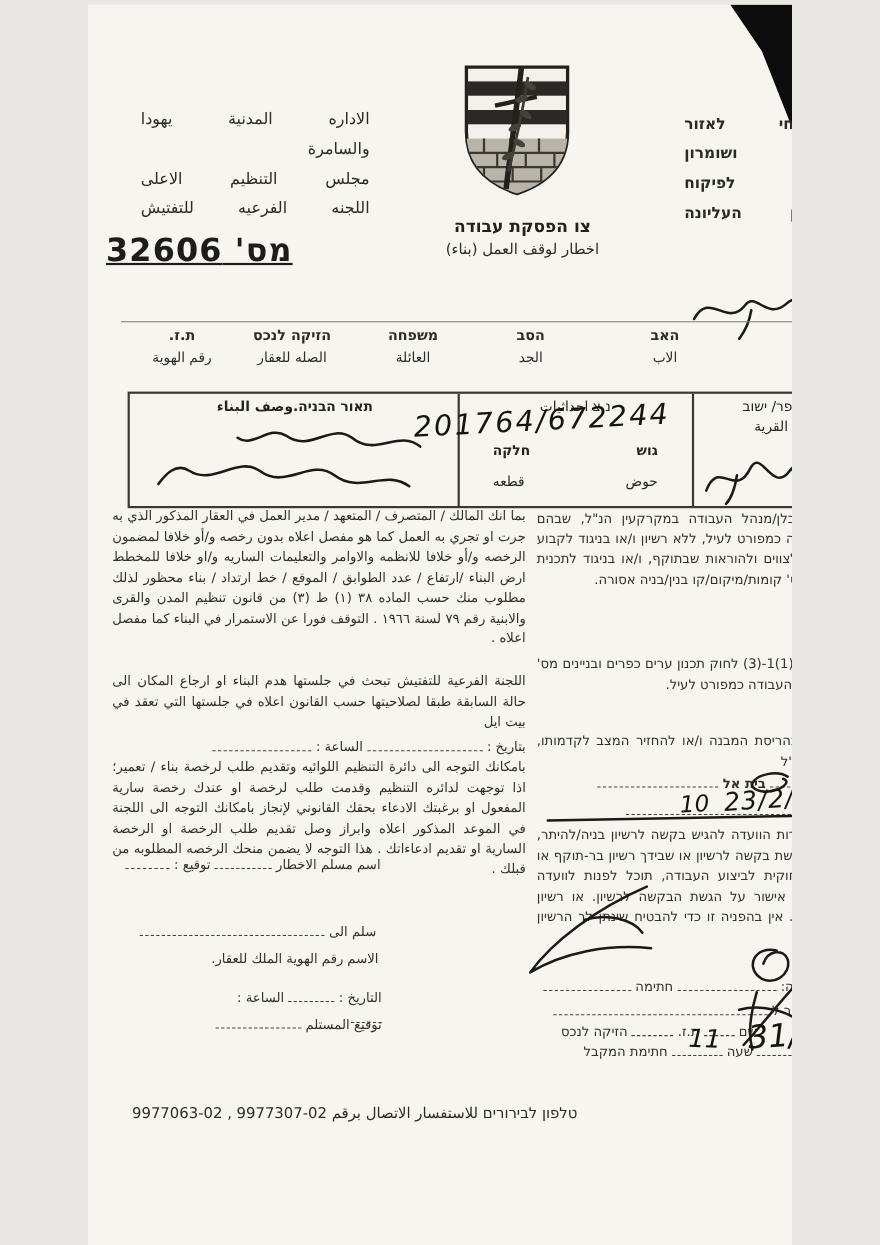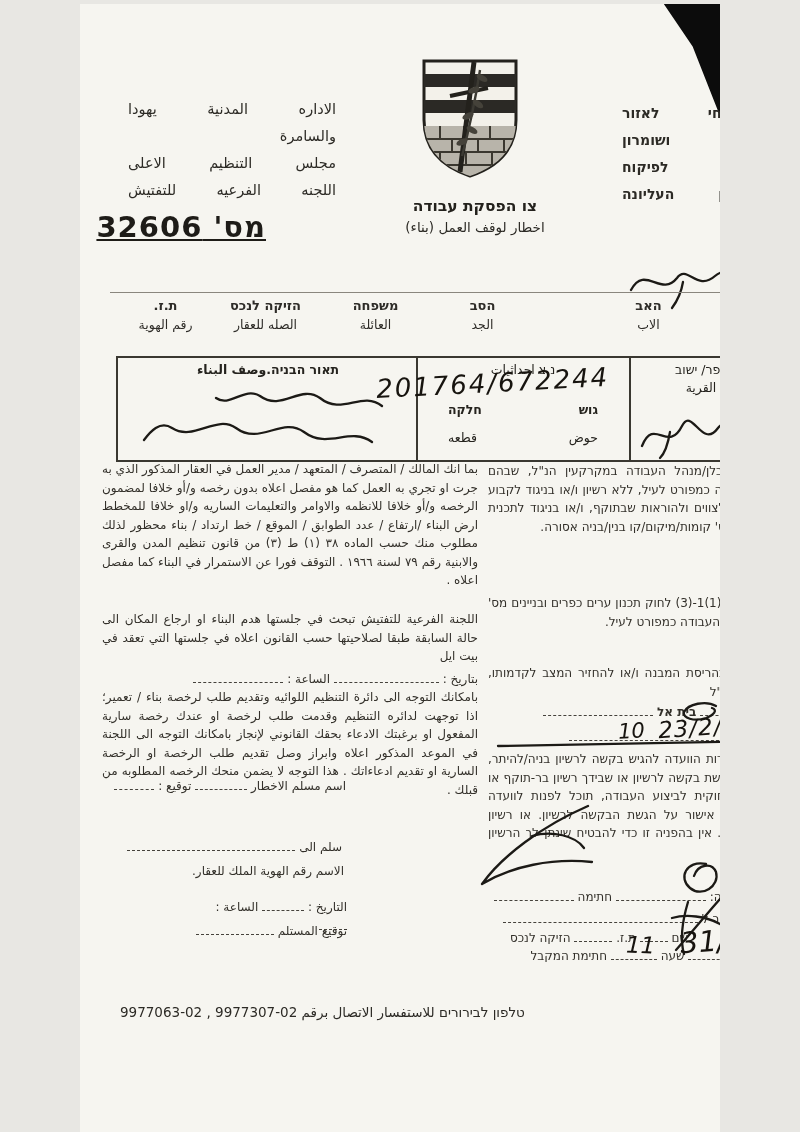--- a/index.html
+++ b/index.html
@@ -103,21 +103,21 @@
       <path d="M58,34 C56,46 50,56 47,60"></path>
     </svg>
   </div>
 
   <div class="abs solidline" style="left:30px;top:288px;width:762px;height:0;"></div>
 
   <div class="abs rtl center" style="left:655px;top:294px;width:110px;">
     <div class="b" style="font-size:13px;">שם פרטי</div>
     <div style="font-size:12.5px;margin-top:4px;">الاسم</div>
   </div>
-  <div class="abs rtl center" style="left:521px;top:294px;width:95px;">
+  <div class="abs rtl center" style="left:477px;top:294px;width:95px;">
     <div class="b" style="font-size:13px;">האב</div>
     <div style="font-size:12.5px;margin-top:4px;">الاب</div>
   </div>
   <div class="abs rtl center" style="left:355px;top:294px;width:95px;">
     <div class="b" style="font-size:13px;">הסב</div>
     <div style="font-size:12.5px;margin-top:4px;">الجد</div>
   </div>
   <div class="abs rtl center" style="left:248px;top:294px;width:95px;">
     <div class="b" style="font-size:13px;">משפחה</div>
     <div style="font-size:12.5px;margin-top:4px;">العائلة</div>

